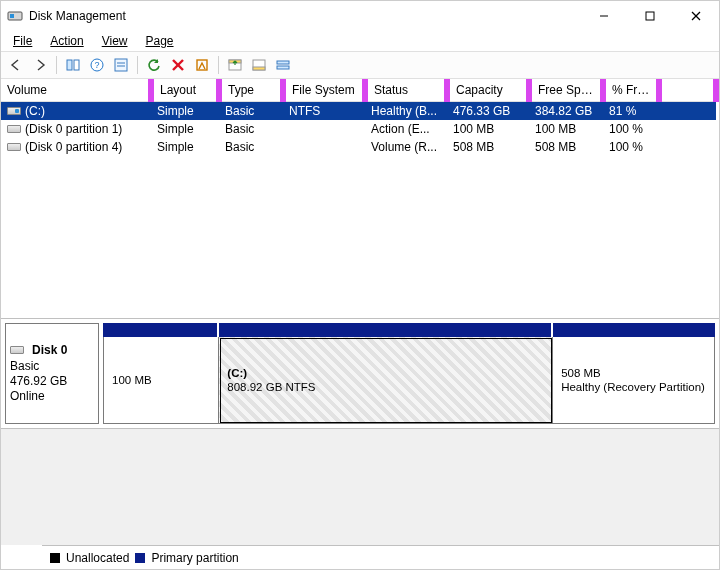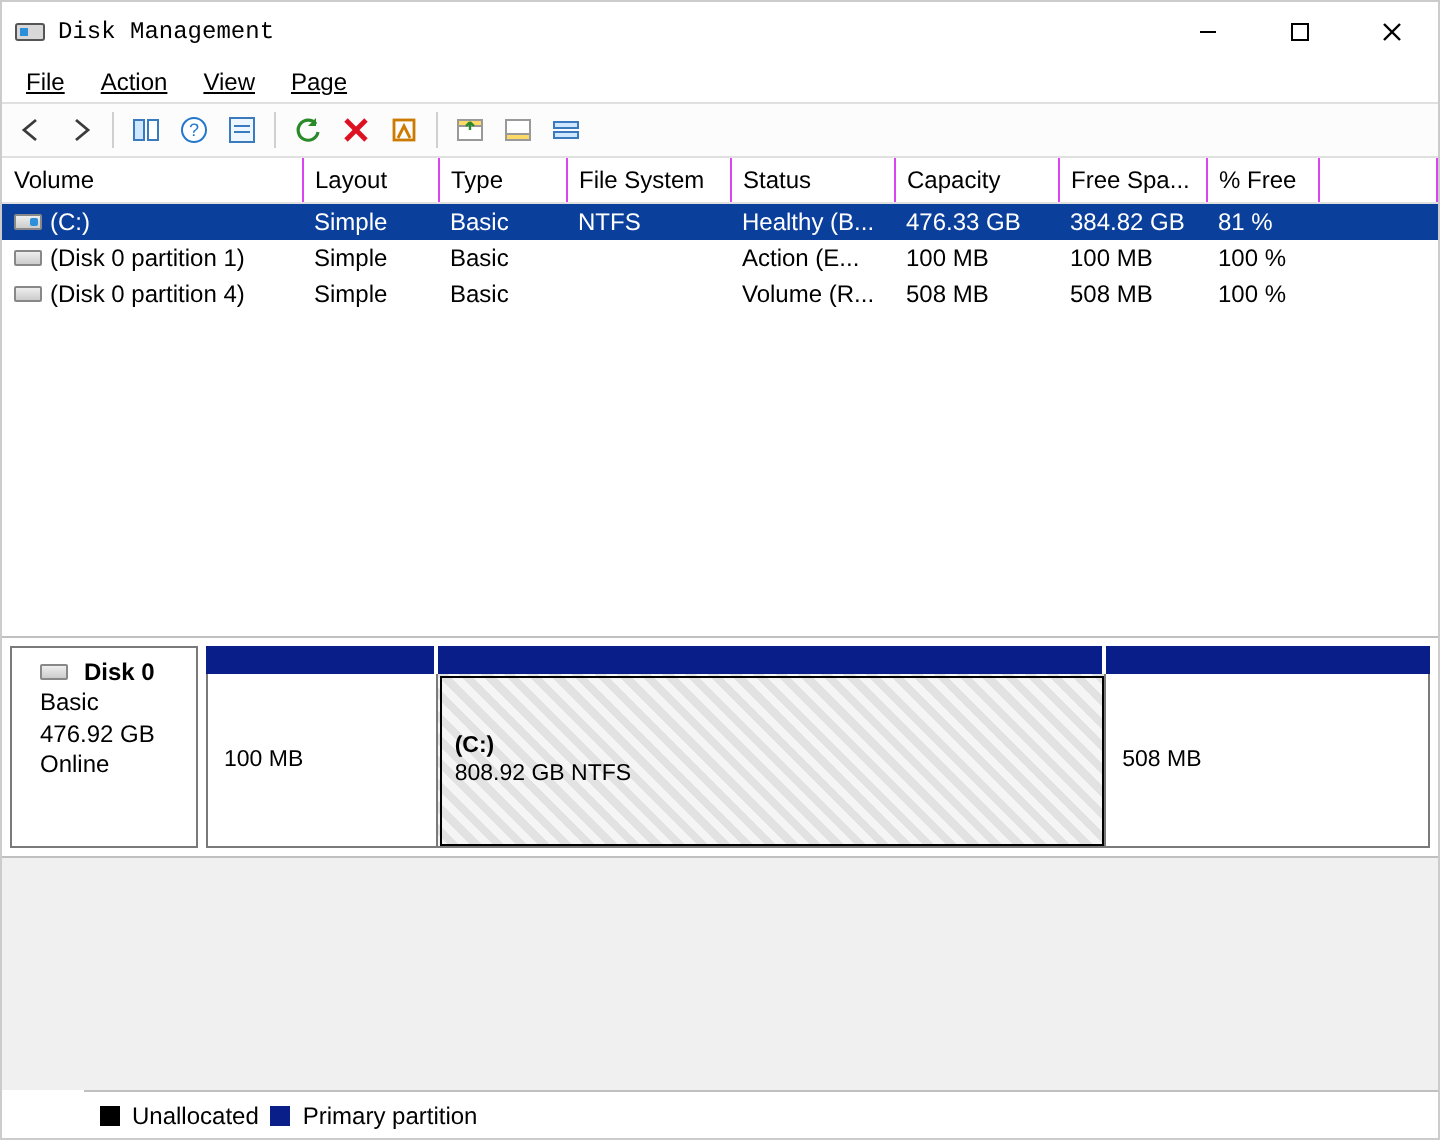--- a/index.html
+++ b/index.html
@@ -22,21 +22,21 @@
     display: flex;
     align-items: center;
     padding: 0 0 0 6px;
     background: #fff;
   }
   .titlebar .app-icon {
     width: 16px; height: 16px;
     display: inline-flex; align-items: center; justify-content: center;
     margin-right: 6px;
   }
-  .titlebar .title { flex: 0 0 auto; font-family: Liberation Mono, monospace; }
+  .titlebar .title { flex: 0 0 auto; }
   .titlebar .spacer { flex: 1; }
   .winbtn {
     width: 46px; height: 30px;
     display: inline-flex; align-items: center; justify-content: center;
     font-family: "Segoe UI Symbol", sans-serif;
     font-size: 10px;
     cursor: default;
   }
 
   
@@ -93,21 +93,21 @@
   }
   table.vol-table {
     width: 100%;
     border-collapse: collapse;
     table-layout: fixed;
   }
   table.vol-table th {
     text-align: left;
     font-weight: normal;
     background: #fff;
-    border-right: 1px solid #d946ef;
+    border-right: 6px solid #d946ef;
     border-bottom: 1px solid #e0e0e0;
     padding: 3px 6px;
     height: 22px;
     white-space: nowrap;
     overflow: hidden;
     text-overflow: ellipsis;
   }
   table.vol-table td {
     padding: 2px 6px;
     height: 18px;
@@ -139,26 +139,27 @@
     flex: 0 0 110px;
     border-bottom: 1px solid #c0c0c0;
     display: flex;
     padding: 4px;
     gap: 4px;
     background: #fff;
   }
   .disk-info {
     width: 94px;
     border: 1px solid #7a7a7a;
-    padding: 5px 14px;
+    padding: 5px 4px;
     background: #fff;
     display: flex;
     flex-direction: column;
     gap: 1px;
     line-height: 1.2;
+    justify-content: center;
   }
   .disk-info .hdr { display:flex; align-items:center; gap:4px; }
   .disk-info b { font-weight: bold; }
   .parts {
     flex: 1;
     display: flex;
     flex-direction: column;
   }
   .stripe {
     height: 14px;
@@ -416,20 +417,21 @@
       <div class="row" id="part-row">
           <div class="part" style="width: 19.0083%;">
             <span>100 MB</span>
           </div>
           <div class="part sel" style="width: 54.5455%;">
             <b>(C:)</b>
             <span>808.92 GB NTFS</span>
           </div>
           <div class="part" style="width: 26.4463%;">
             <span>508 MB</span>
+            <span>Healthy (Recovery Partition)</span>
           </div>
         </div>
     </div>
   </div>
 
   <div class="bottom-gap"></div>
 
 </div>
 
 <div class="legend">

